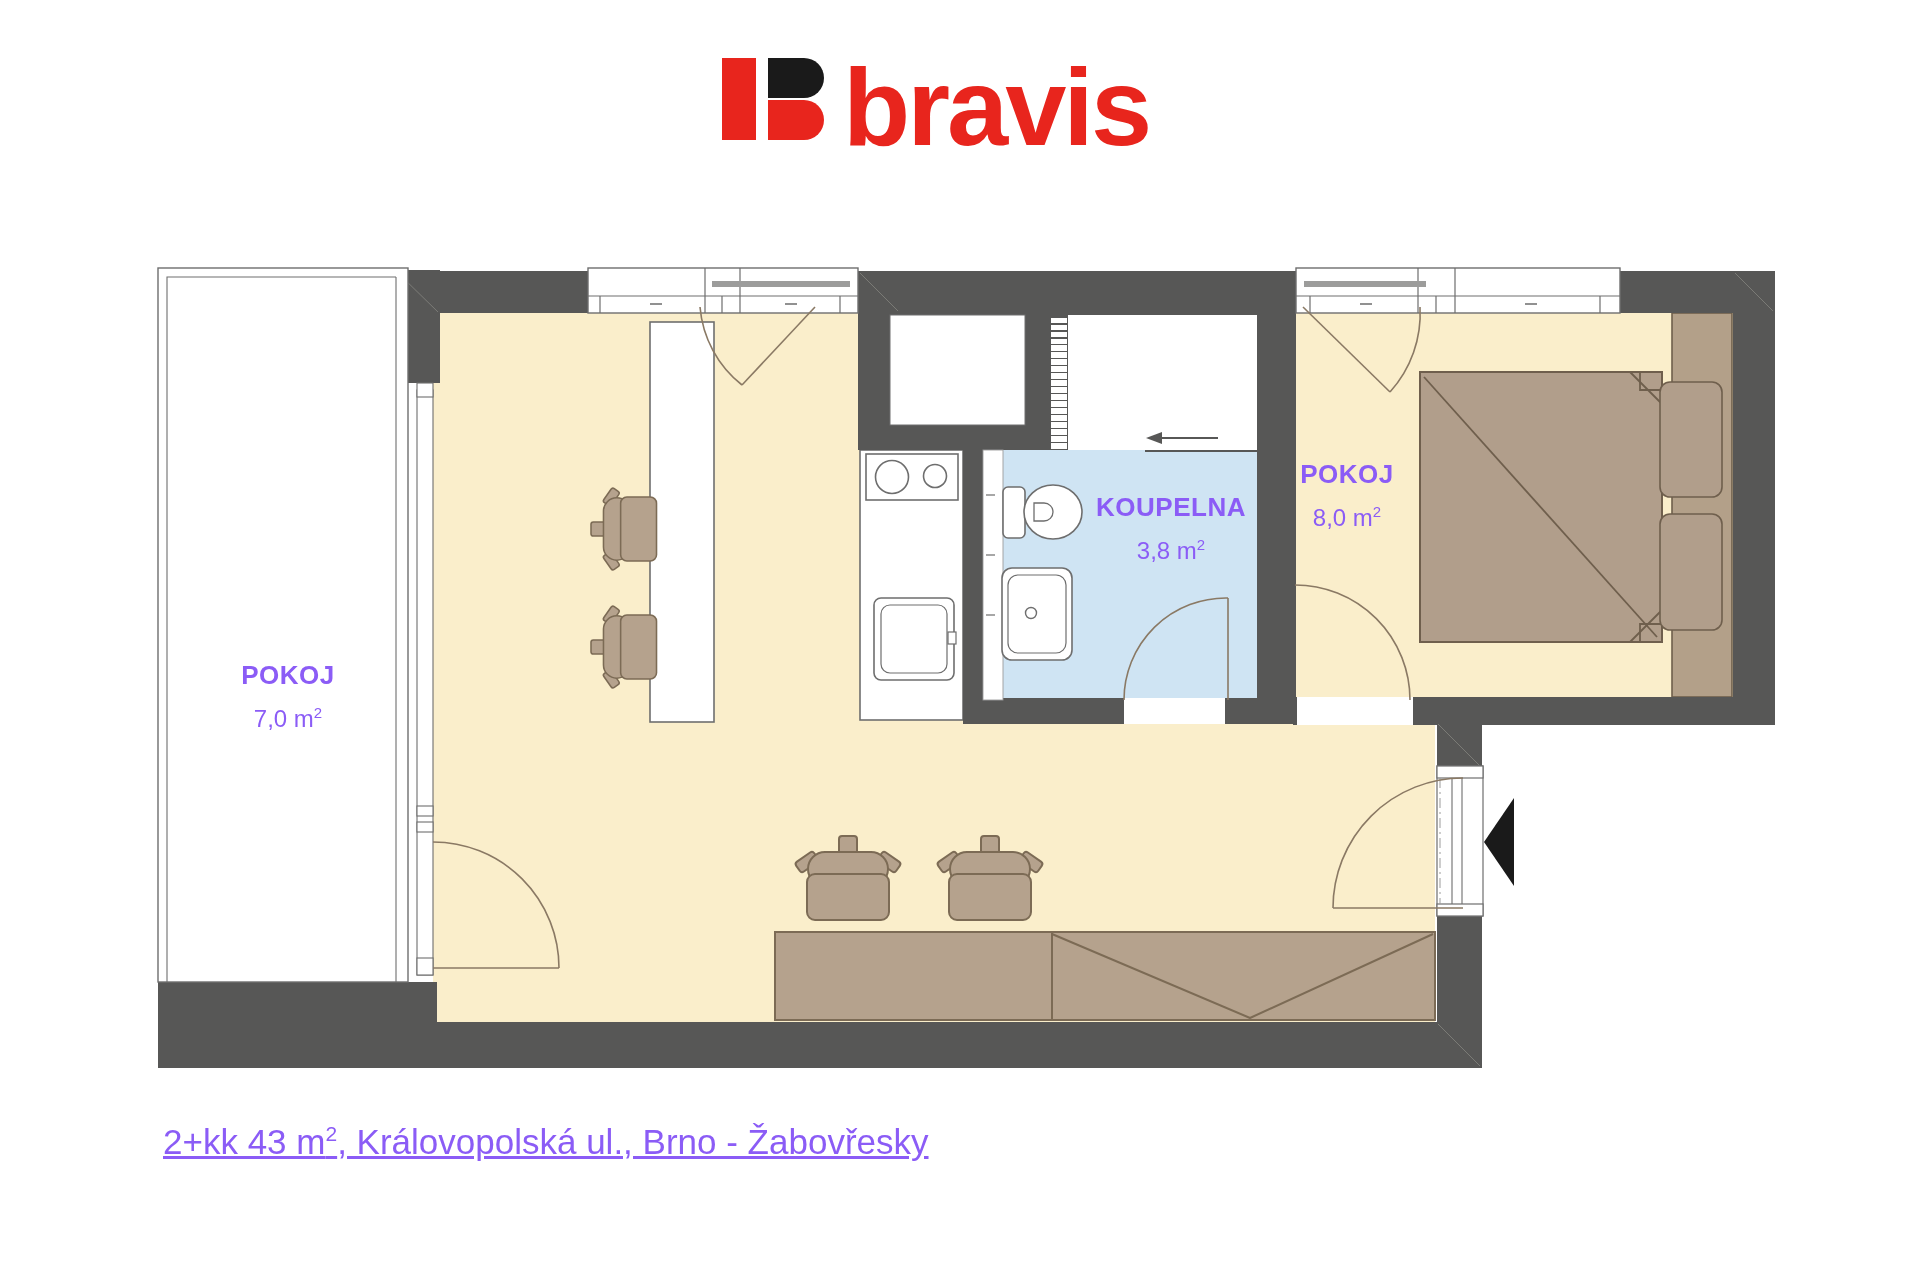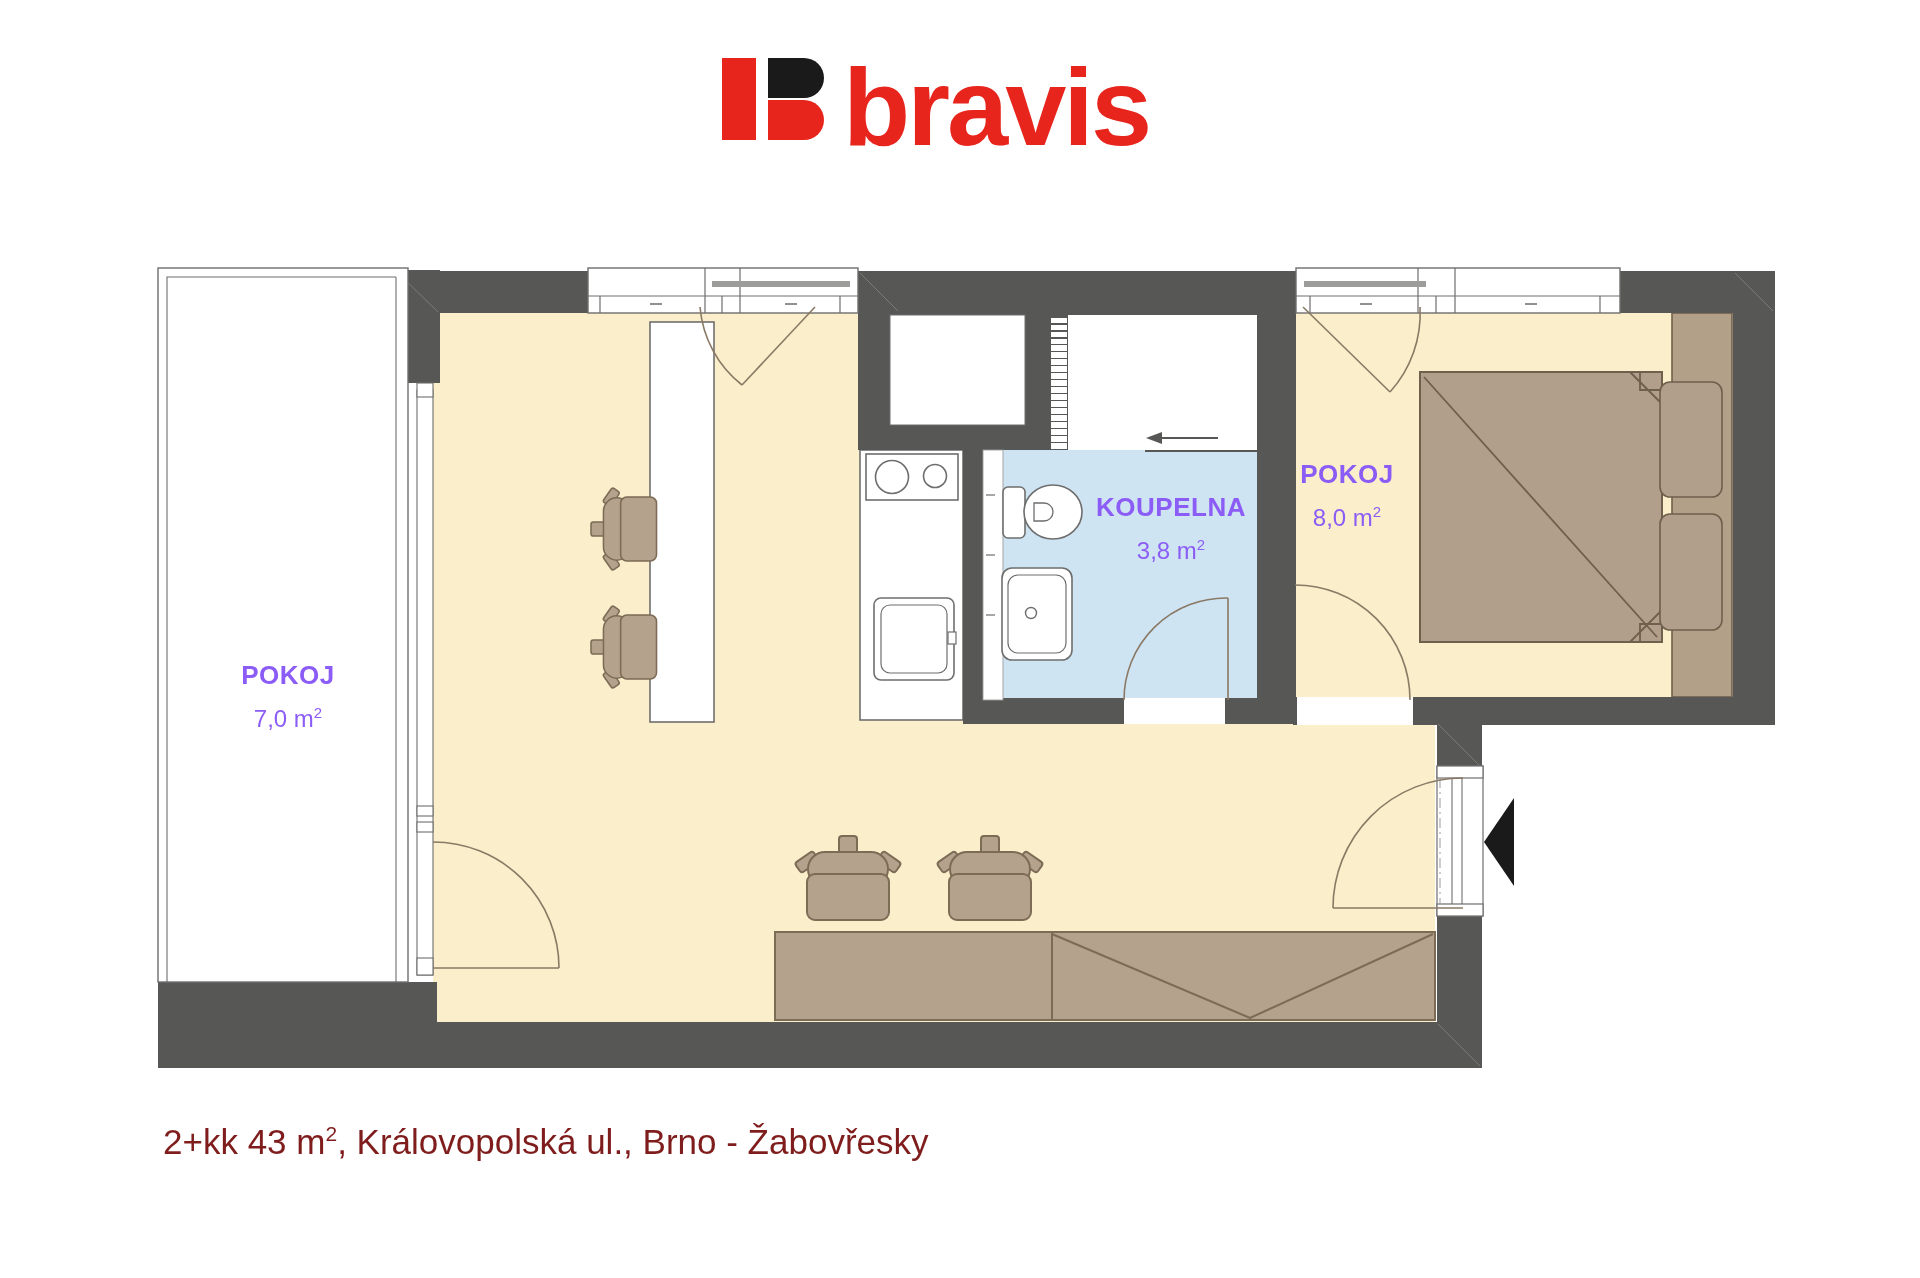--- a/index.html
+++ b/index.html
@@ -13,21 +13,21 @@
   .logo-b-bottom{position:absolute;left:768px;top:100px;width:56px;height:40px;background:#E8251D;
               border-radius:0 24px 24px 0;}
   .logo-word{position:absolute;left:843px;top:52px;font-size:110px;line-height:110px;
              font-weight:bold;letter-spacing:-3px;color:#E8251D;}
   
   .room-label{position:absolute;transform:translateX(-50%);text-align:center;color:#8b5cf6;}
   .room-name{font-weight:bold;font-size:26px;letter-spacing:.5px;white-space:nowrap;}
   .room-area{font-size:24px;margin-top:13px;white-space:nowrap;}
   .room-area sup{font-size:15px;}
   
-  .caption{position:absolute;left:163px;top:1122px;font-size:35px;color:#7f1d1d;white-space:nowrap;}
+  .caption{position:absolute;left:163px;top:1122px;font-size:35px;color:#8b5cf6;white-space:nowrap;text-decoration:underline;}
   .caption sup{font-size:21px;}
   
   .hatch{position:absolute;left:1050px;top:315px;width:18px;height:135px;box-sizing:border-box;
          border:1px solid #575756;background:repeating-linear-gradient(180deg,#575756 0 1.5px,#ffffff 1.5px 7px);}
 </style>
 </head>
 <body>
 
 <div id="page">
 

